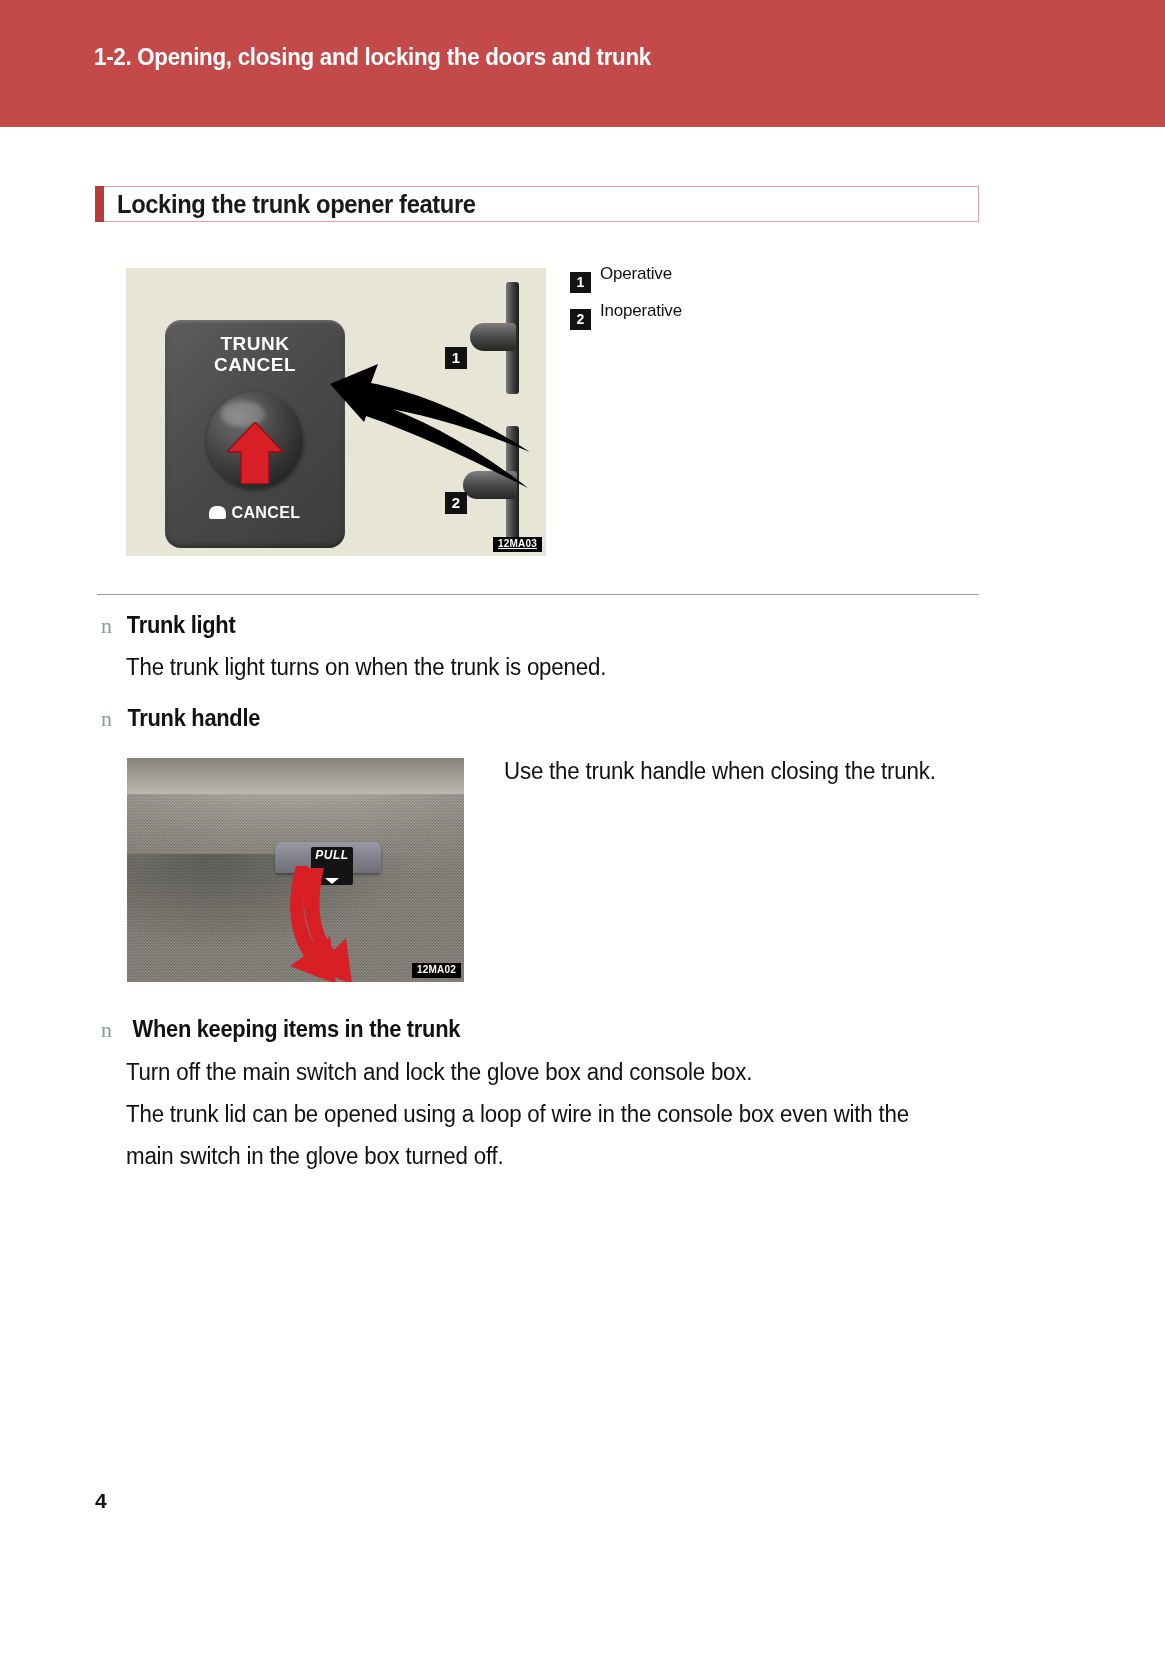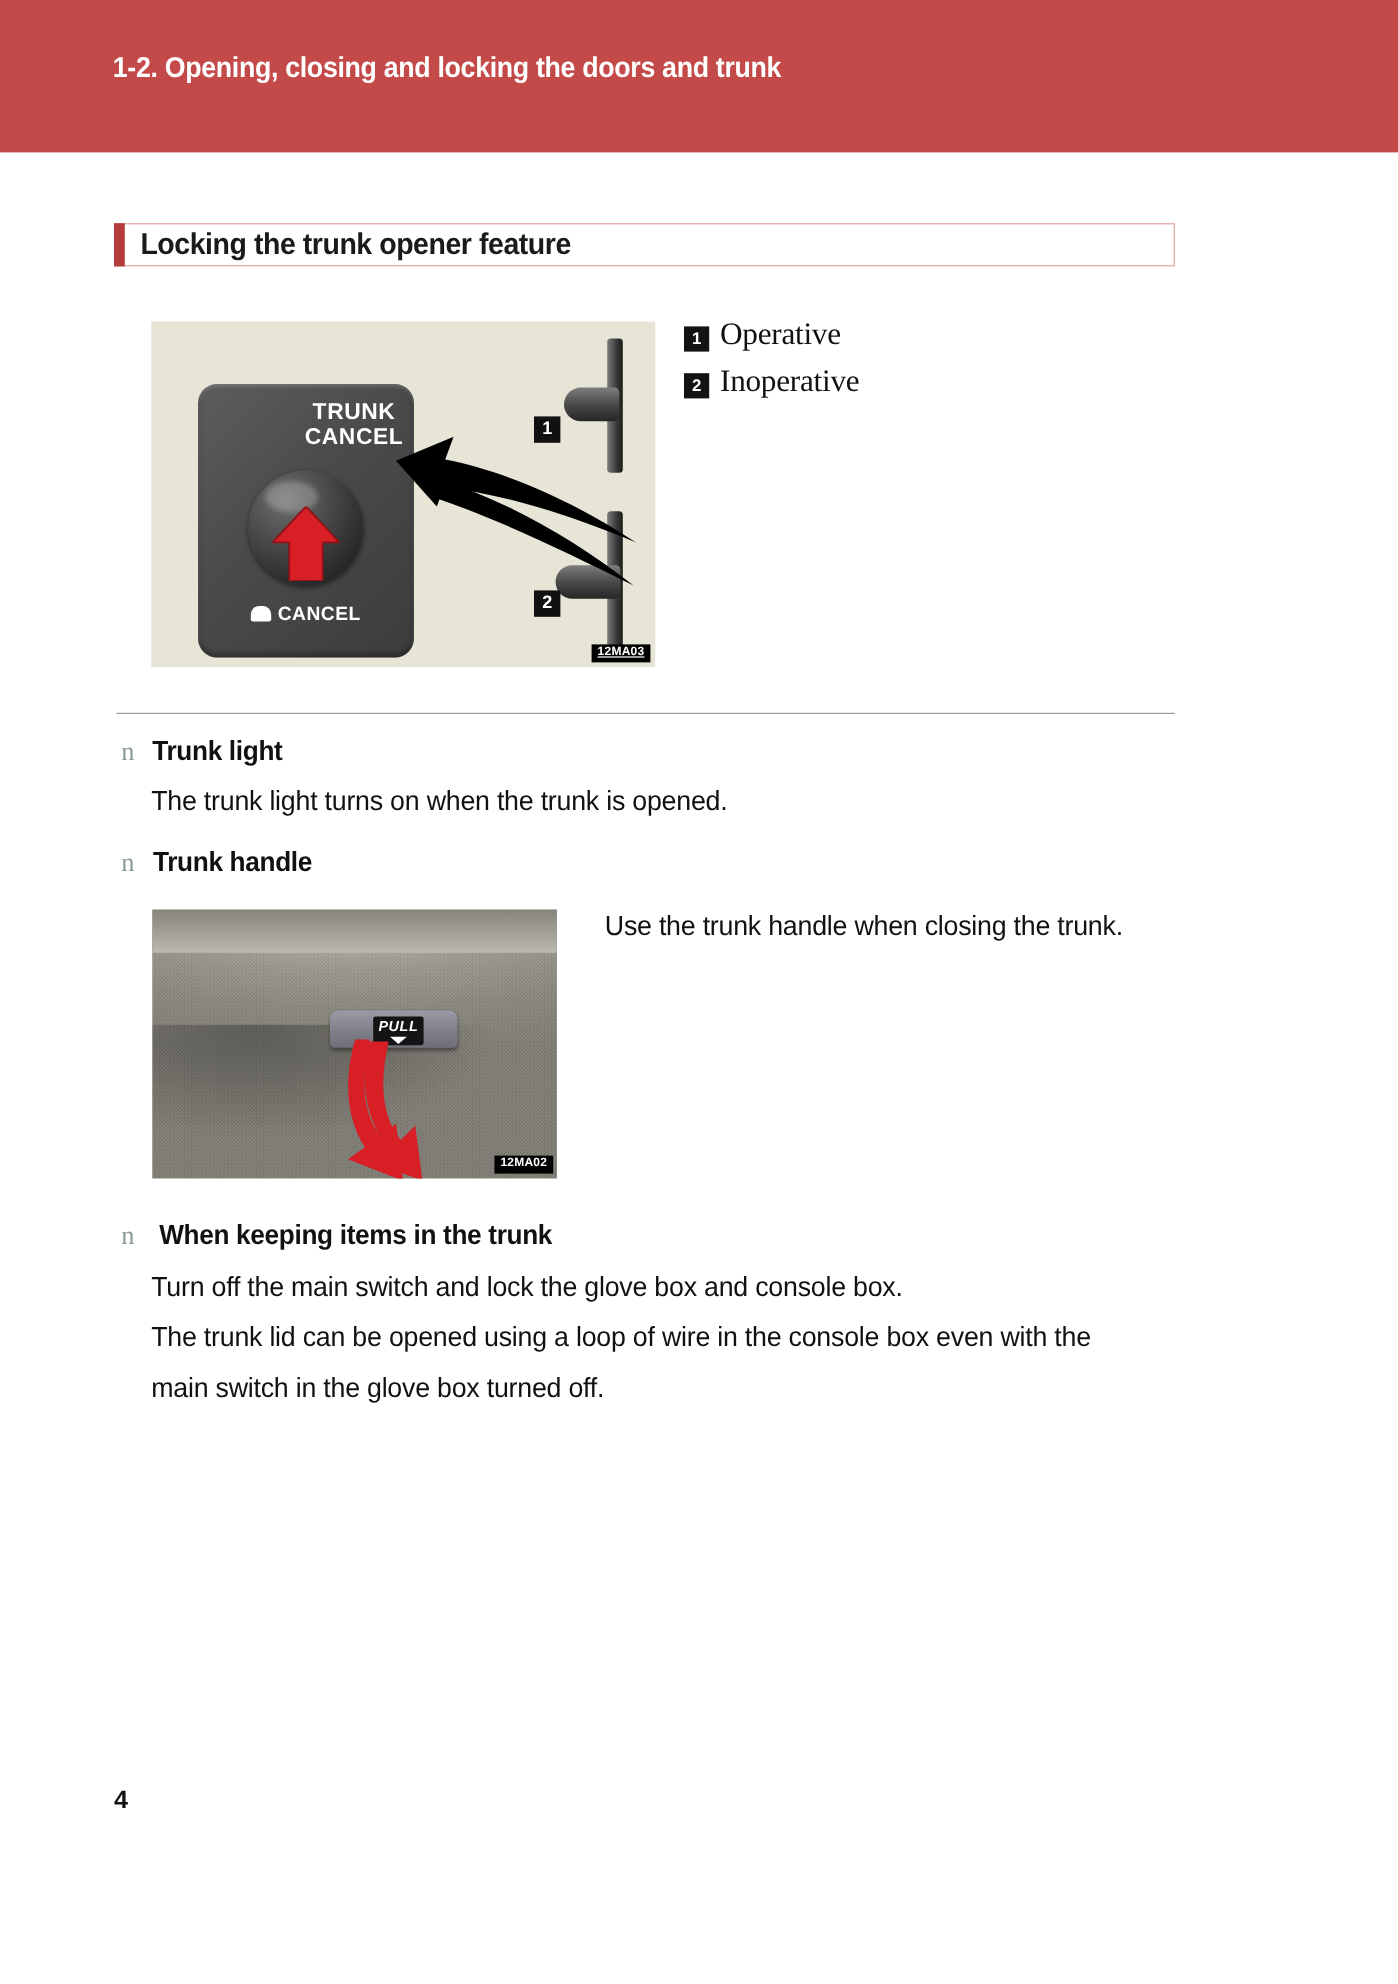--- a/index.html
+++ b/index.html
@@ -102,21 +102,20 @@
     left: 0;
     top: 14px;
     width: 180px;
     text-align: center;
     color: #ffffff;
     font-size: 19px;
     font-weight: bold;
     line-height: 1.08;
     letter-spacing: 0.5px;
     font-family: "Liberation Sans", sans-serif;
-    padding-left: 40px;
   }
   .fig1 .knob {
     position: absolute;
     left: 42px;
     top: 72px;
     width: 96px;
     height: 96px;
     border-radius: 50%;
     background: radial-gradient(circle at 32% 26%, #6e6e6e 0%, #3a3a3a 55%, #141414 100%);
     box-shadow: 0 2px 4px rgba(0,0,0,0.5);
@@ -225,25 +224,24 @@
     background: #131313;
     color: #ffffff;
     font-size: 14px;
     font-weight: bold;
     line-height: 21px;
     text-align: center;
     margin-top: 8px;
     margin-right: 9px;
   }
   .callout-text {
-    font-size: 26px;
+    font-size: 17px;
     color: #111111;
     line-height: 1.18;
     letter-spacing: -0.2px;
-    font-family: Liberation Serif, serif;
   }
   .callout-note {
     margin-top: 12px;
     margin-left: 30px;
     font-size: 24px;
     color: #111111;
     letter-spacing: -0.2px;
     line-height: 1.3;
   }
 
@@ -335,21 +333,21 @@
     height: 31px;
     background: linear-gradient(180deg, #9b9ba8 0%, #84848f 45%, #6e6e79 100%);
     border-radius: 7px 7px 4px 4px;
     box-shadow: 0 2px 3px rgba(0,0,0,0.35);
   }
   .fig2 .pull-badge {
     position: absolute;
     left: 36px;
     top: 5px;
     width: 42px;
-    height: 24px;
+    height: 38px;
     background: #141414;
     border-radius: 2px;
     color: #ffffff;
     font-size: 12px;
     font-weight: bold;
     font-style: italic;
     text-align: center;
     line-height: 16px;
     letter-spacing: 0.5px;
   }

